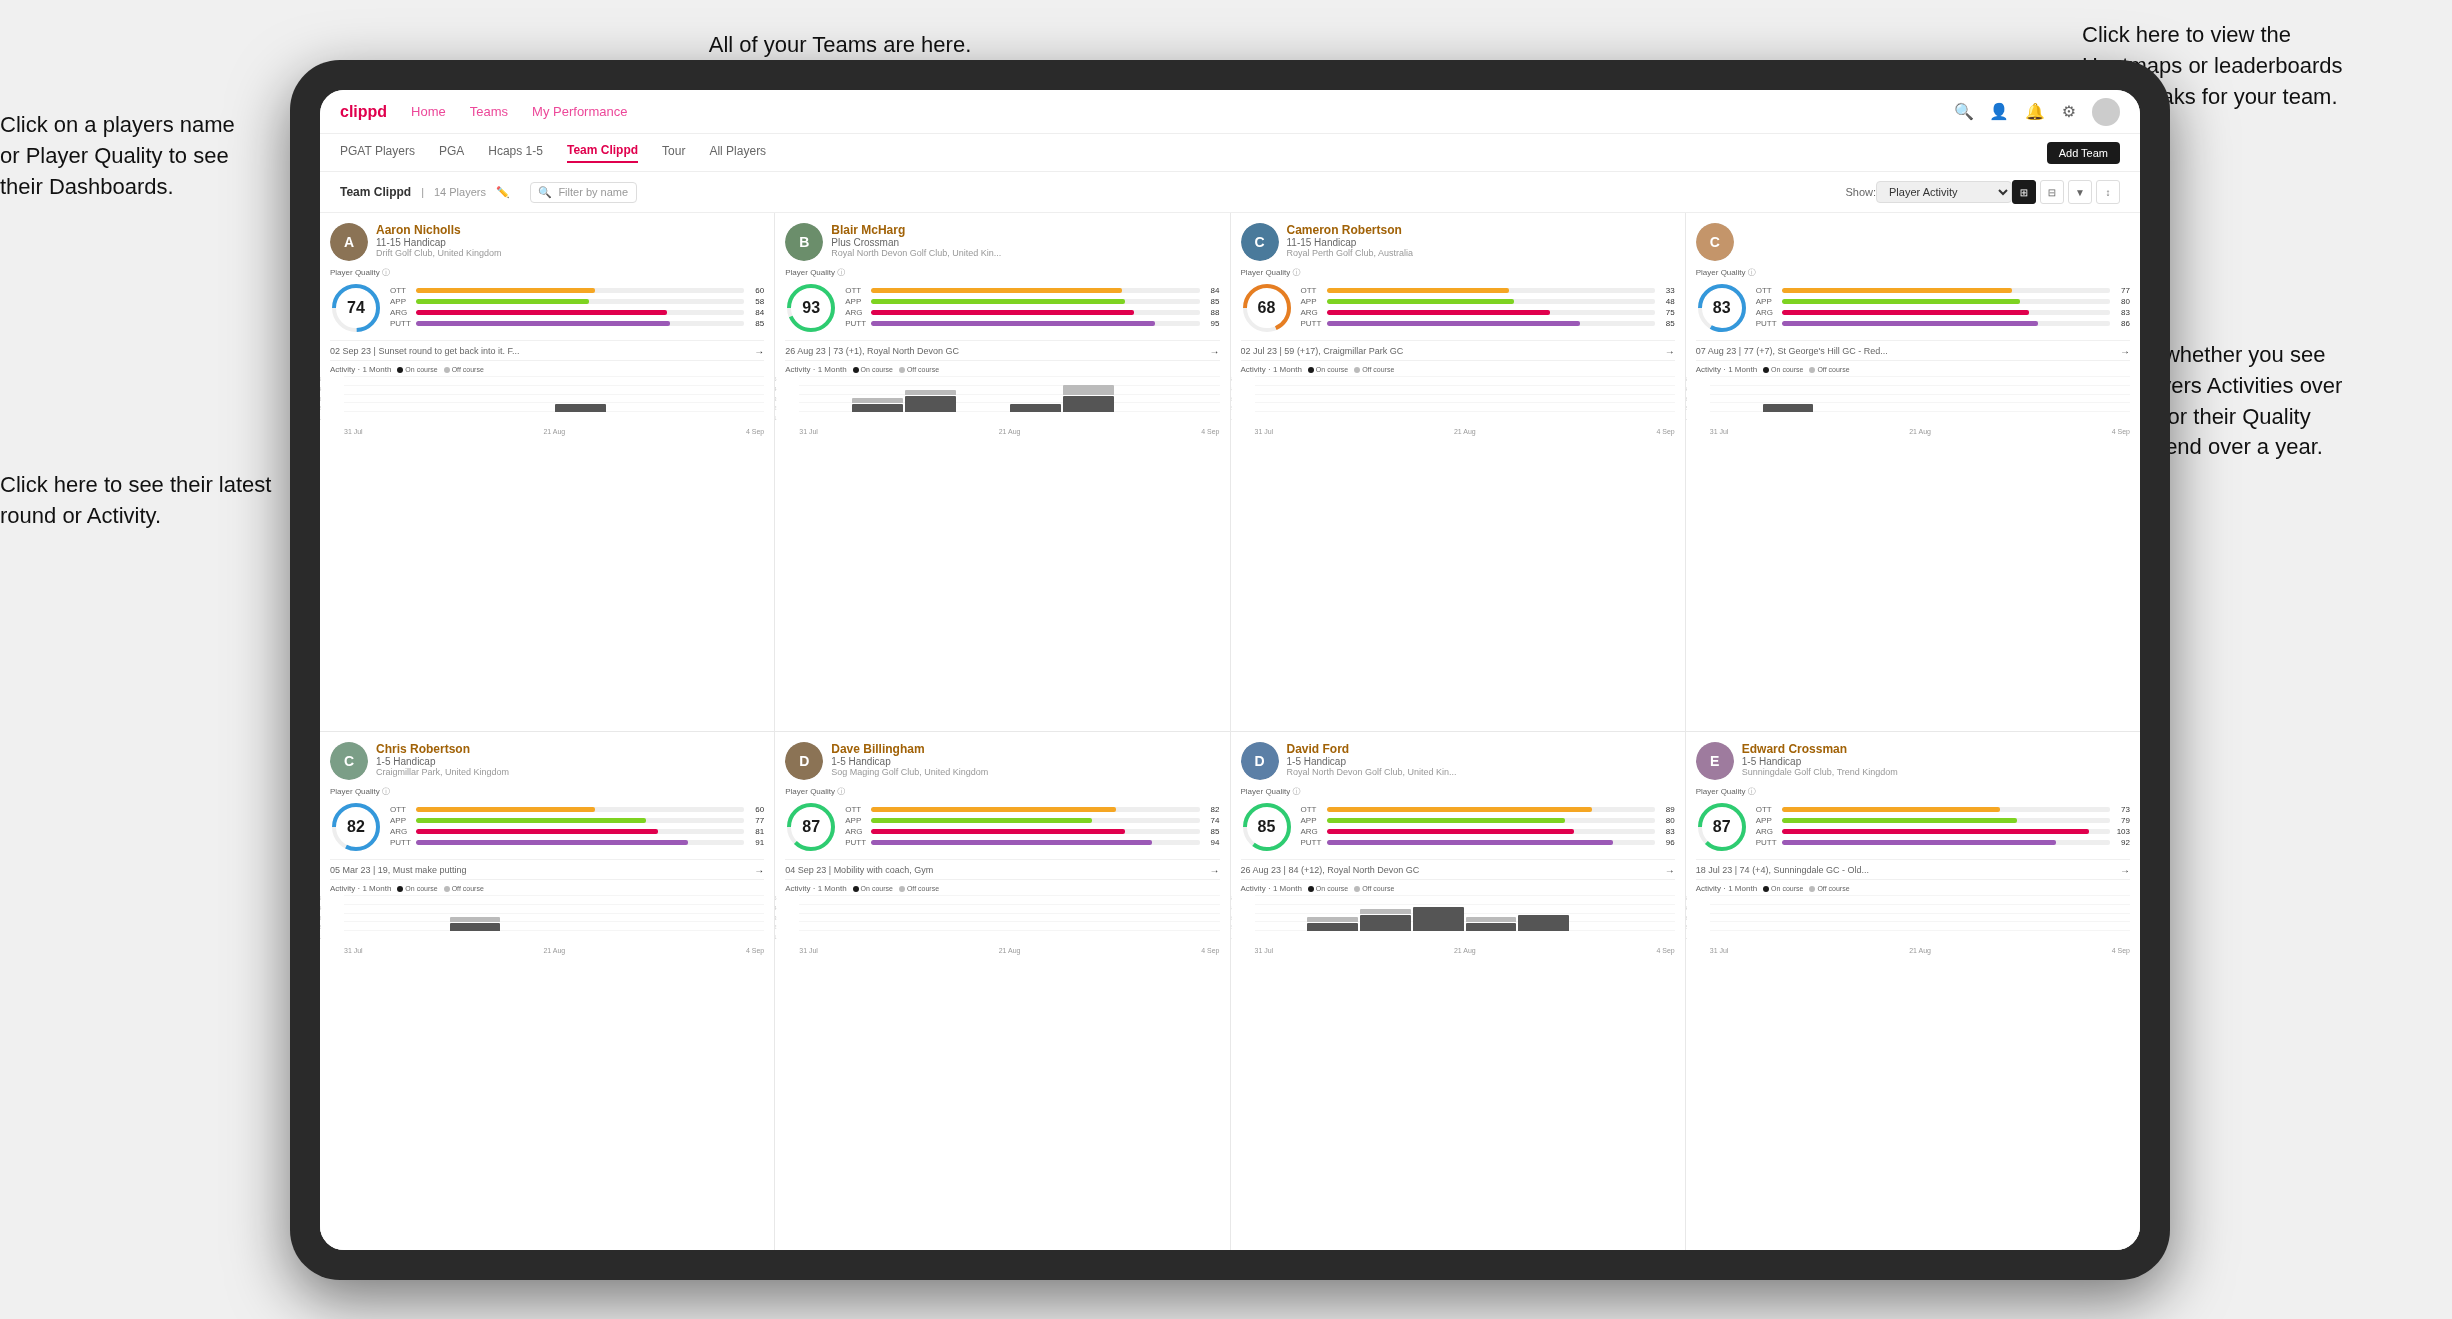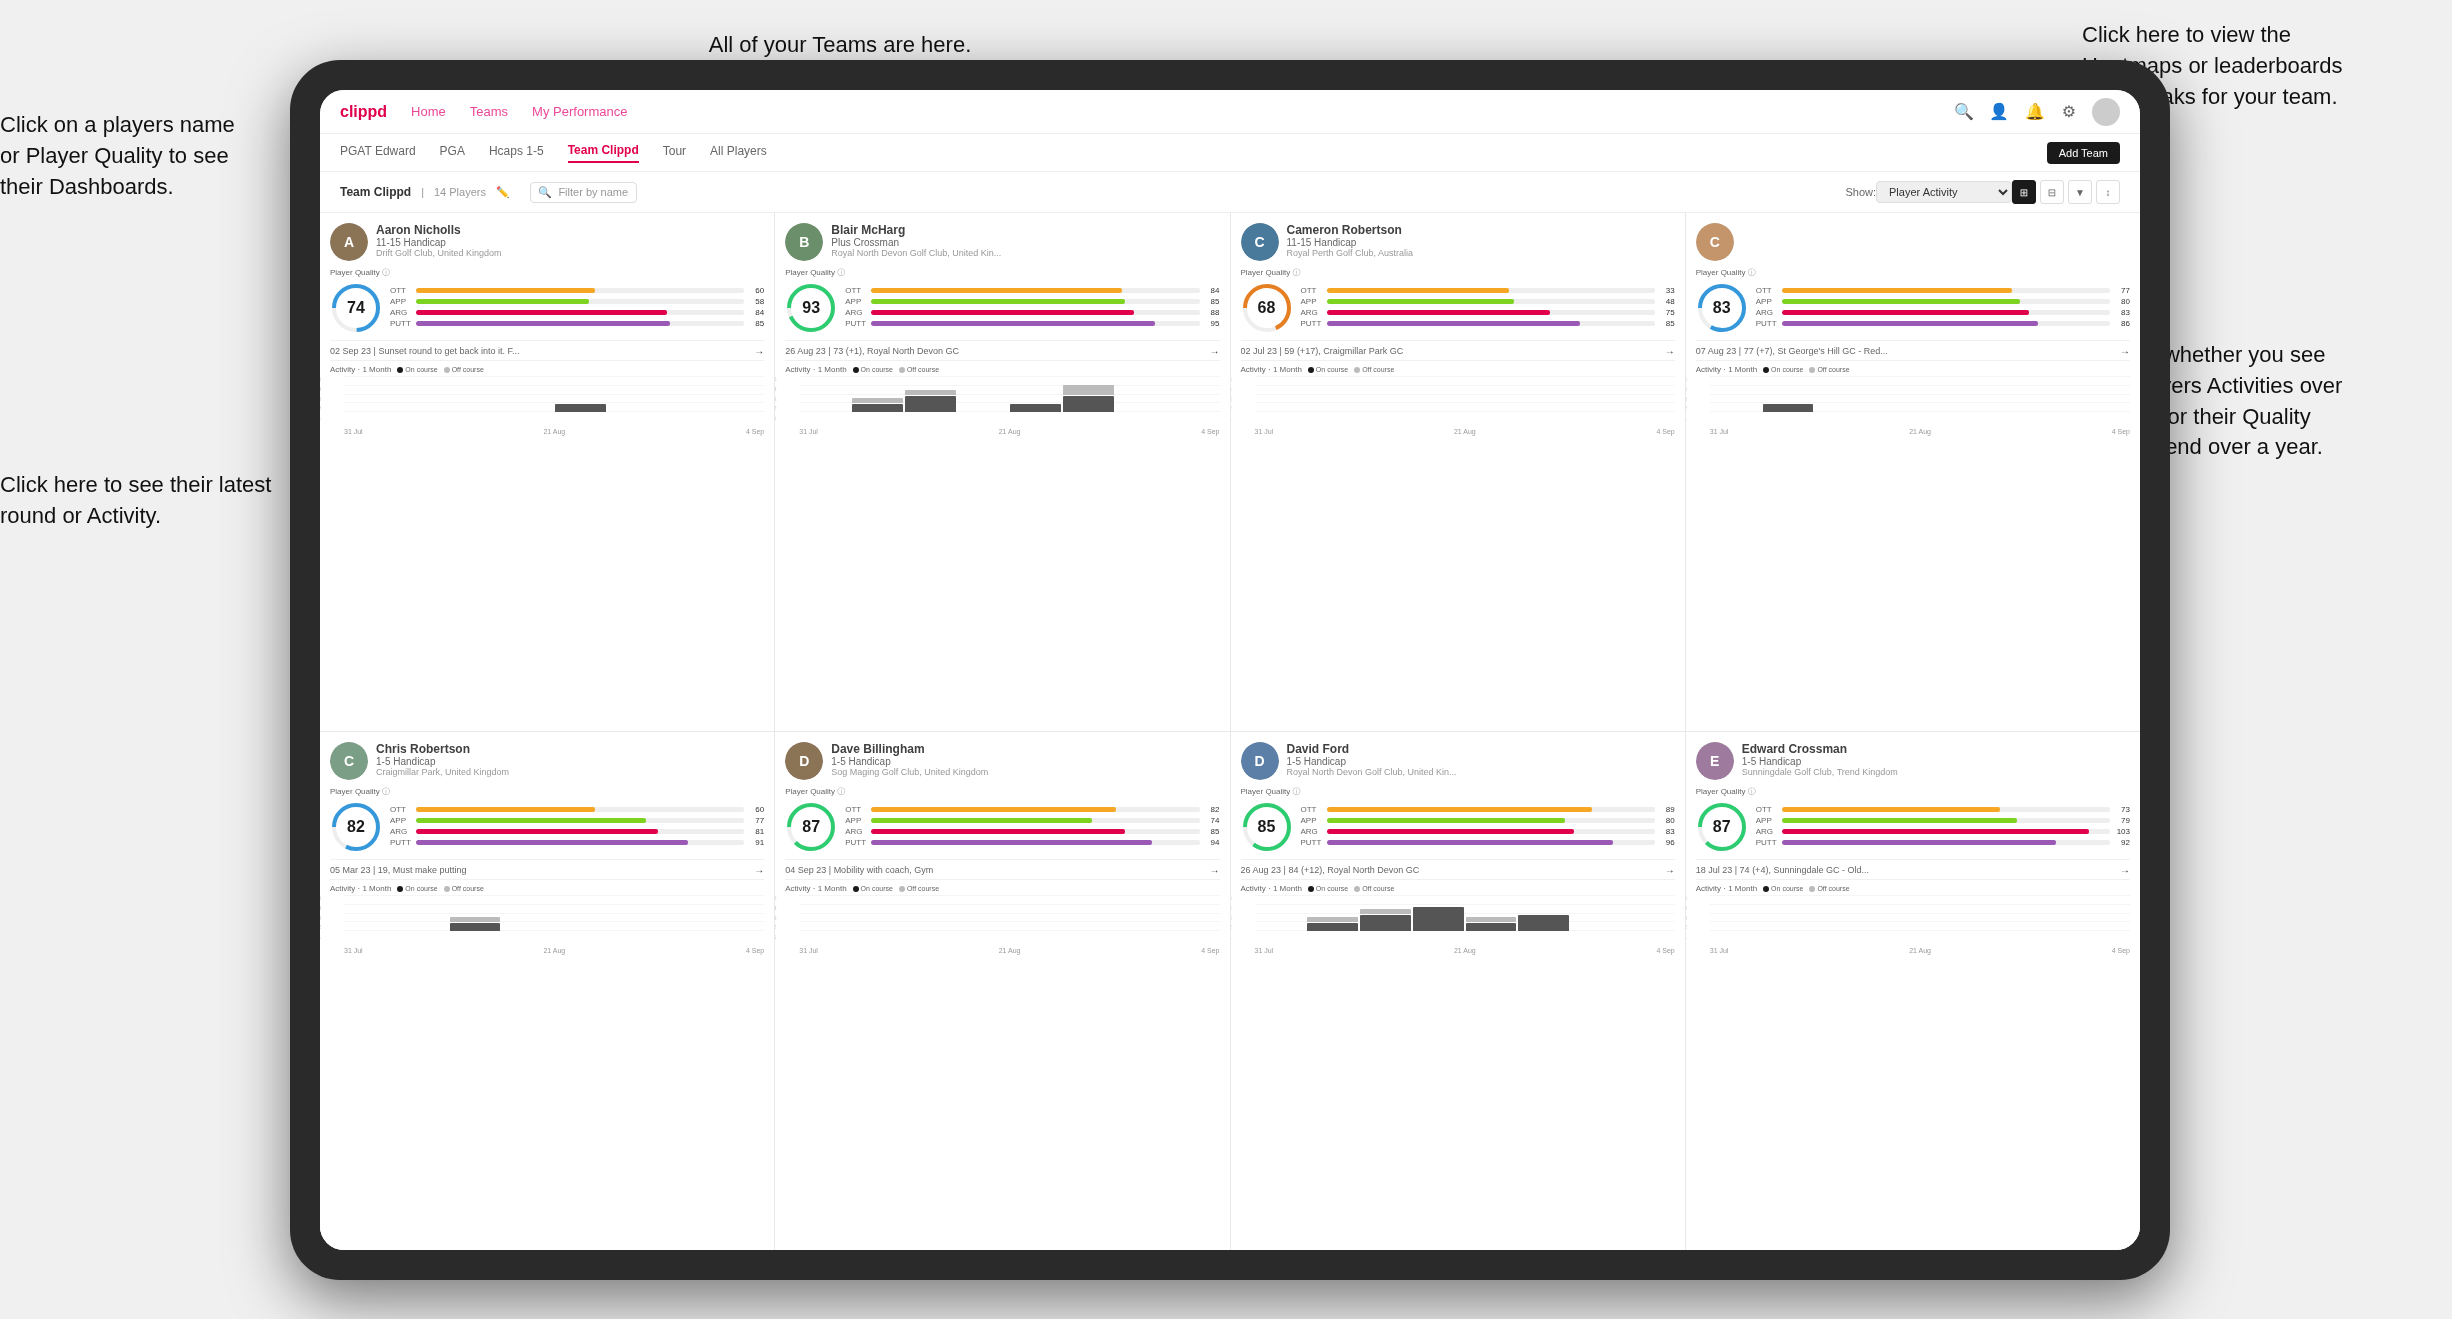--- a/index.html
+++ b/index.html
@@ -217,21 +217,21 @@
       height: 38px;
       border-radius: 50%;
       flex-shrink: 0;
       background: #ddd;
       overflow: hidden;
     }
     .player-info { flex: 1; min-width: 0; }
     .player-name {
       font-size: 12px;
       font-weight: 700;
-      color: #404040;
+      color: #a16207;
       white-space: nowrap;
       overflow: hidden;
       text-overflow: ellipsis;
     }
     .player-handicap {
       font-size: 10px;
       color: #666;
     }
     .player-club {
       font-size: 9px;
@@ -455,21 +455,21 @@
       <div class="nav-right">
         <span class="nav-icon">🔍</span>
         <span class="nav-icon">👤</span>
         <span class="nav-icon">🔔</span>
         <span class="nav-icon">⚙</span>
         <div class="nav-avatar"></div>
       </div>
     </div>
 
     <div class="tabs-bar">
-      <span class="tab-item">PGAT Edward</span>
+      <span class="tab-item">PGAT Players</span>
       <span class="tab-item">PGA</span>
       <span class="tab-item">Hcaps 1-5</span>
       <span class="tab-item active">Team Clippd</span>
       <span class="tab-item">Tour</span>
       <span class="tab-item">All Players</span>
       <div class="tab-add-btn">Add Team</div>
     </div>
 
     <div class="team-header">
       <span class="team-title">Team Clippd</span>

